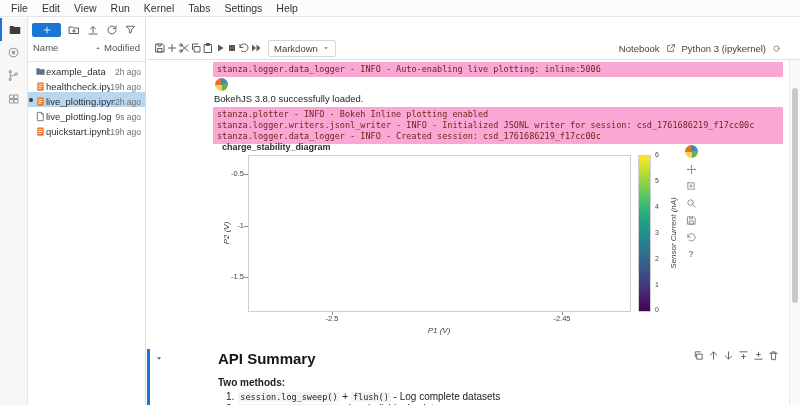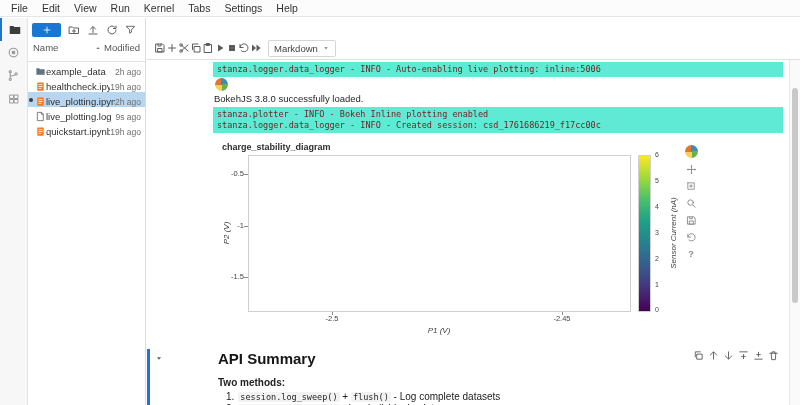--- a/index.html
+++ b/index.html
@@ -35,21 +35,21 @@
   .tab.active{background:#fff;color:#141414;height:20px;border-bottom:none;}
   .tabplus{width:20px;display:flex;align-items:center;justify-content:center;color:#757575;}
   .nbtb{position:absolute;left:0;top:19px;right:0;height:23px;background:#fff;border-bottom:1px solid #e0e0e0;
         display:flex;align-items:center;padding:0 7px;box-sizing:border-box;}
   .tbtn{color:#5c5c5c;display:flex;}
   .celltype{display:flex;align-items:center;gap:4px;border:1px solid #d6d6d6;border-radius:2px;height:15px;
             padding:0 5px;font-size:9.5px;color:#424242;margin-left:6px;}
   .tbright{margin-left:auto;display:flex;align-items:center;gap:6px;font-size:9.5px;color:#424242;padding-right:12px;}
   
   .content{position:absolute;left:0;top:42px;right:11px;bottom:0;background:#fff;overflow:hidden;}
-  .stderr{position:absolute;left:66px;width:570px;background:#5eead4;color:#772222;
+  .stderr{position:absolute;left:66px;width:570px;background:#f9a8d4;color:#772222;
           font-family:"DejaVu Sans Mono","Liberation Mono",monospace;font-size:8.5px;line-height:11px;
           padding:2px 4px;box-sizing:border-box;}
   .bokehtxt{position:absolute;left:67px;font-size:9.5px;color:#252525;}
   .blogo{border-radius:50%;background:conic-gradient(#3b8cb8 0 25%,#6ab04c 25% 50%,#f6d155 50% 75%,#e2742f 75% 100%);}
   
   .figure{position:absolute;left:69px;top:82px;width:505px;height:205px;}
   .figtitle{position:absolute;left:6px;top:0;font-size:9px;font-weight:bold;color:#2f2f2f;}
   .heatmap{position:absolute;left:32px;top:13px;width:383px;height:157px;border:1px solid #cfcfcf;box-sizing:border-box;
     background:linear-gradient(to bottom,
       #470d60 0%,#470d60 36%,#46327e 36%,#46327e 48%,#3c508b 48%,#3c508b 58%,
@@ -373,33 +373,44 @@
           <svg class="ic" width="12" height="12">
             <use href="#i-ffwd"></use>
           </svg>
         </span>
       <span class="celltype">
         <span>Markdown</span>
         <svg class="ic" width="8" height="8" style="color:#757575">
             <use href="#i-caret-down"></use>
           </svg>
       </span>
+      <span class="tbright">
+        <span>Notebook</span>
+        <svg class="ic" width="10" height="10" style="color:#5c5c5c">
+            <use href="#i-external"></use>
+          </svg>
+        <span>Python 3 (ipykernel)</span>
+        <svg class="ic" width="9" height="9" style="color:#757575">
+            <use href="#i-circle"></use>
+          </svg>
+      </span>
     </div>
 
     <div class="content">
 
       <div class="stderr" style="top:2px;">
         <div>stanza.logger.data_logger - INFO - Auto-enabling live plotting: inline:5006</div>
       </div>
 
       <div class="blogo" style="position:absolute;left:68px;top:18px;width:13px;height:13px;"></div>
       <div class="bokehtxt" style="top:33px;">BokehJS 3.8.0 successfully loaded.</div>
 
       <div class="stderr" style="top:47px;">
         <div>stanza.plotter - INFO - Bokeh Inline plotting enabled</div>
+        <div>stanza.logger.writers.jsonl_writer - INFO - Initialized JSONL writer for session: csd_1761686219_f17cc00c</div>
         <div>stanza.logger.data_logger - INFO - Created session: csd_1761686219_f17cc00c</div>
       </div>
 
       <div class="figure">
         <div class="figtitle">charge_stability_diagram</div>
         <div class="heatmap"></div>
 
         <div class="ytick" style="top:27px;">-0.5</div>
         <div class="ytick" style="top:79px;">-1</div>
         <div class="ytick" style="top:130px;">-1.5</div>

